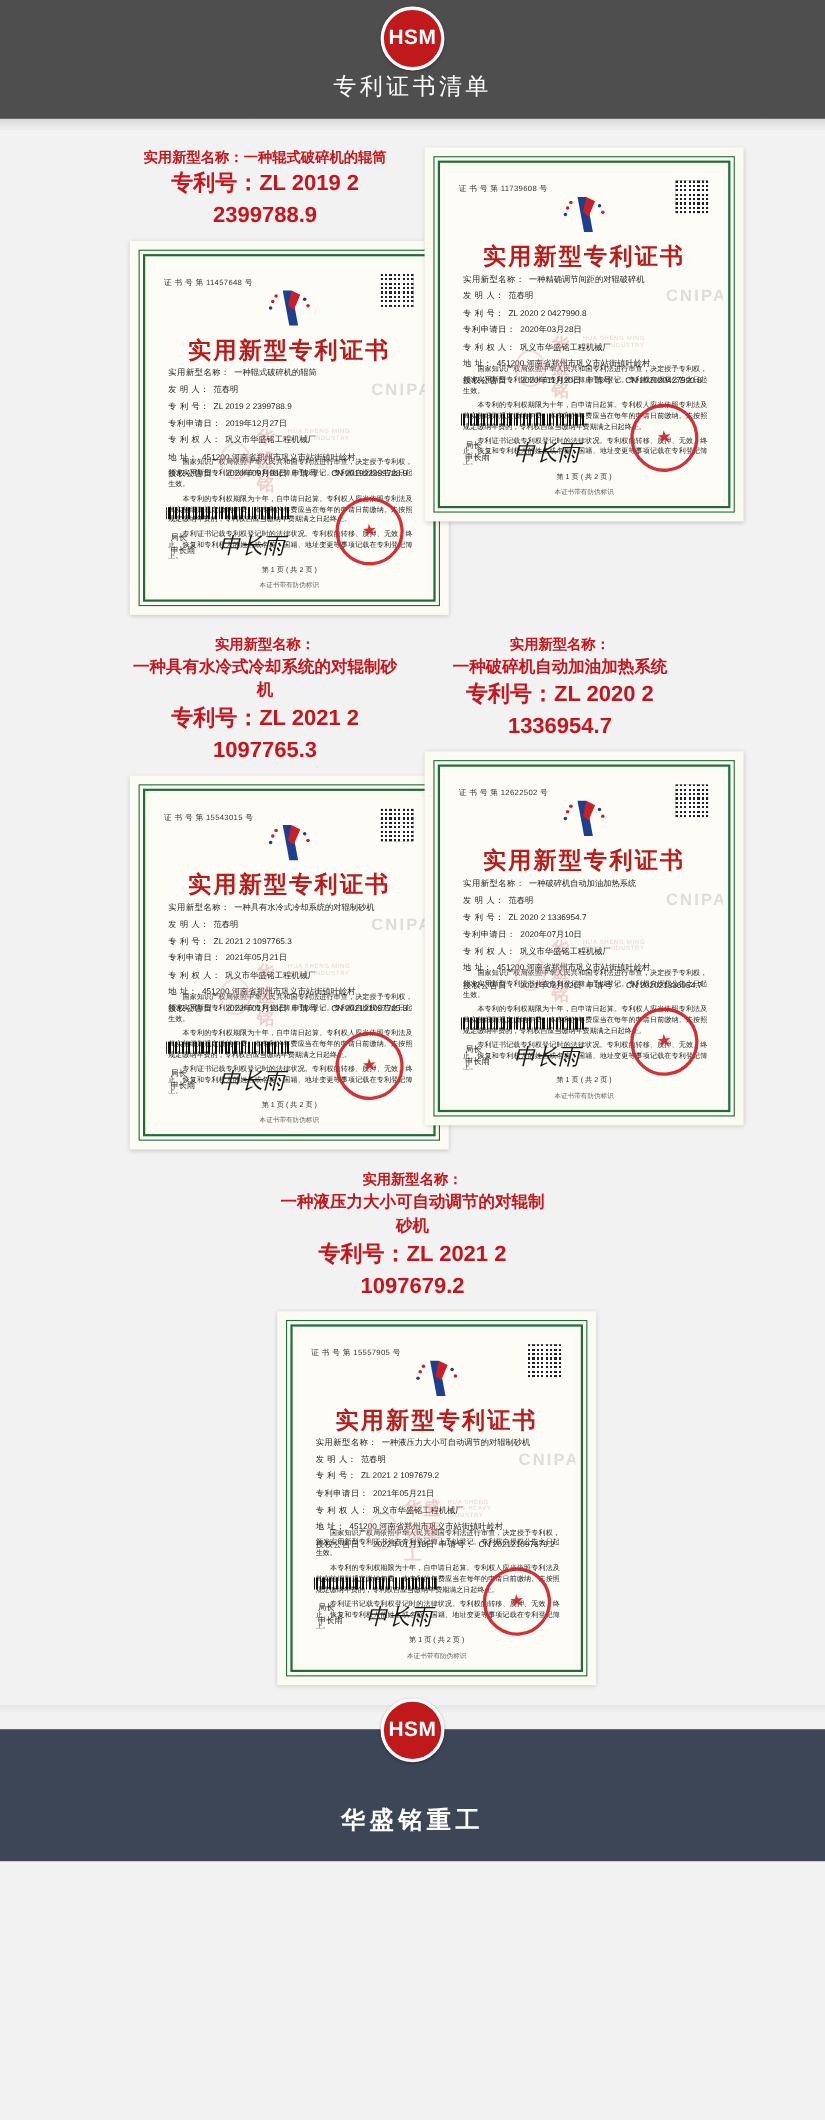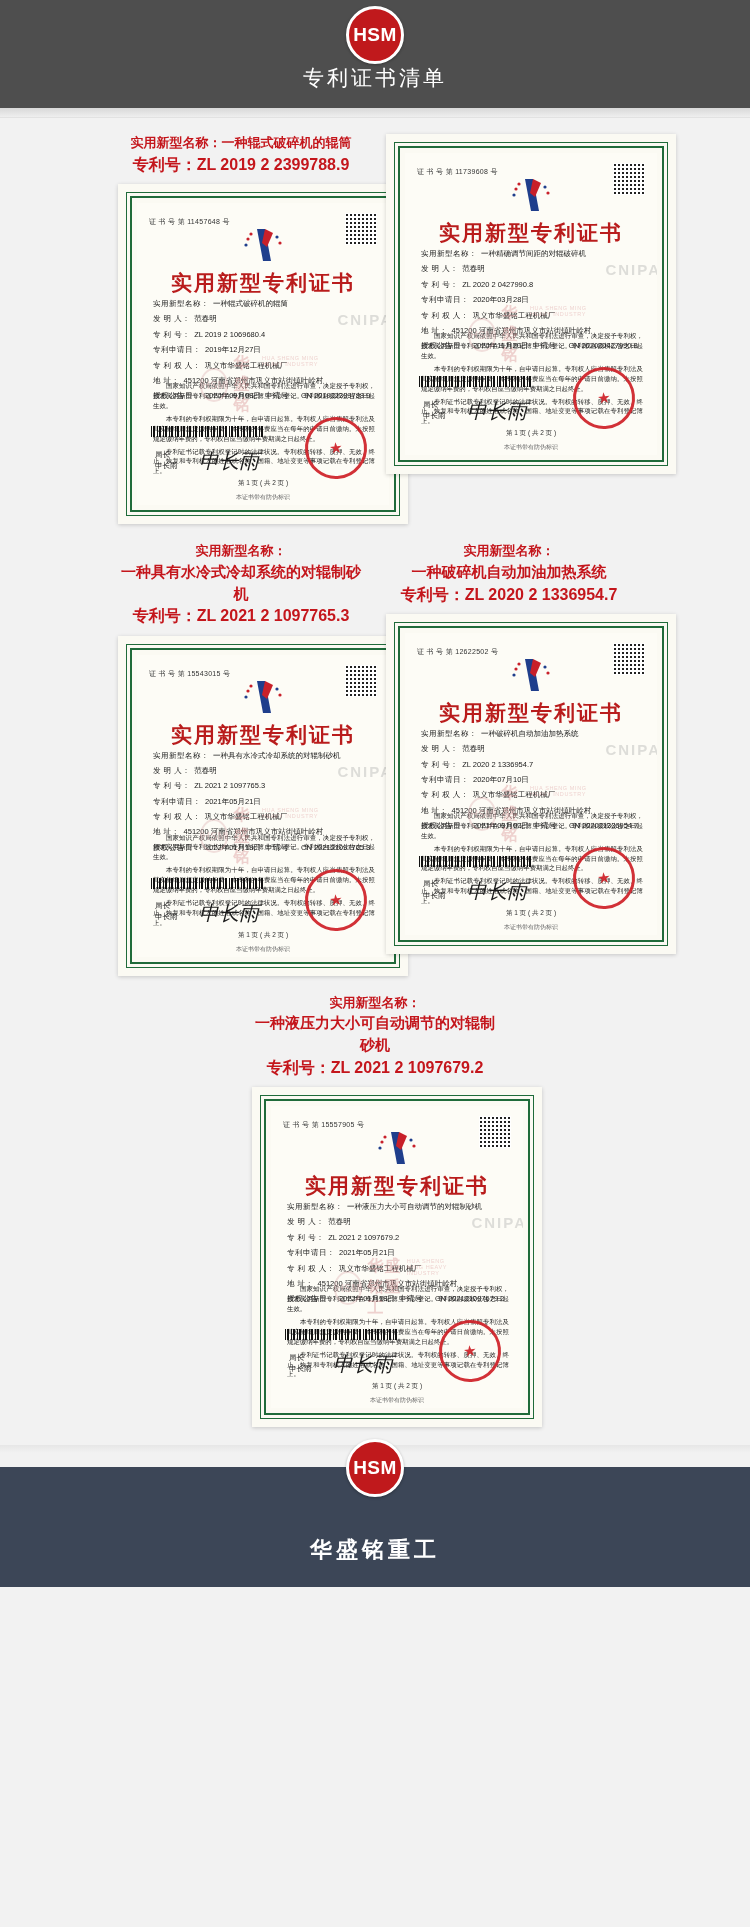--- a/index.html
+++ b/index.html
@@ -71,21 +71,21 @@
   .cert-block { width: 246px; }
 
   .cert-caption {
     text-align: center;
     color: #c4161c;
     font-weight: bold;
     line-height: 1.45;
     margin-bottom: 8px;
   }
   .cert-caption .line1 { font-size: 13px; }
-  .cert-caption .line2 { font-size: 16px; }
+  .cert-caption .line2 { font-size: 20px; }
   .cert-caption.two-line .line1 { font-size: 13px; }
   .cert-caption.two-line .name { font-size: 15px; display: block; }
 
   
   .cert {
     position: relative;
     width: 290px;
     height: 340px;
     background: #fbfaf3;
     box-shadow: 0 1px 4px rgba(0,0,0,0.18);
@@ -331,21 +331,21 @@
             <div class="field-row">
               <span class="field-label">实用新型名称：</span>
               <span class="field-value">一种辊式破碎机的辊筒</span>
             </div>
             <div class="field-row">
               <span class="field-label">发 明 人：</span>
               <span class="field-value">范春明</span>
             </div>
             <div class="field-row">
               <span class="field-label">专 利 号：</span>
-              <span class="field-value">ZL 2019 2 1069680.4</span>
+              <span class="field-value">ZL 2019 2 2399788.9</span>
             </div>
             <div class="field-row">
               <span class="field-label">专利申请日：</span>
               <span class="field-value">2019年12月27日</span>
             </div>
             <div class="field-row">
               <span class="field-label">专 利 权 人：</span>
               <span class="field-value">巩义市华盛铭工程机械厂</span>
             </div>
             <div class="field-row">

